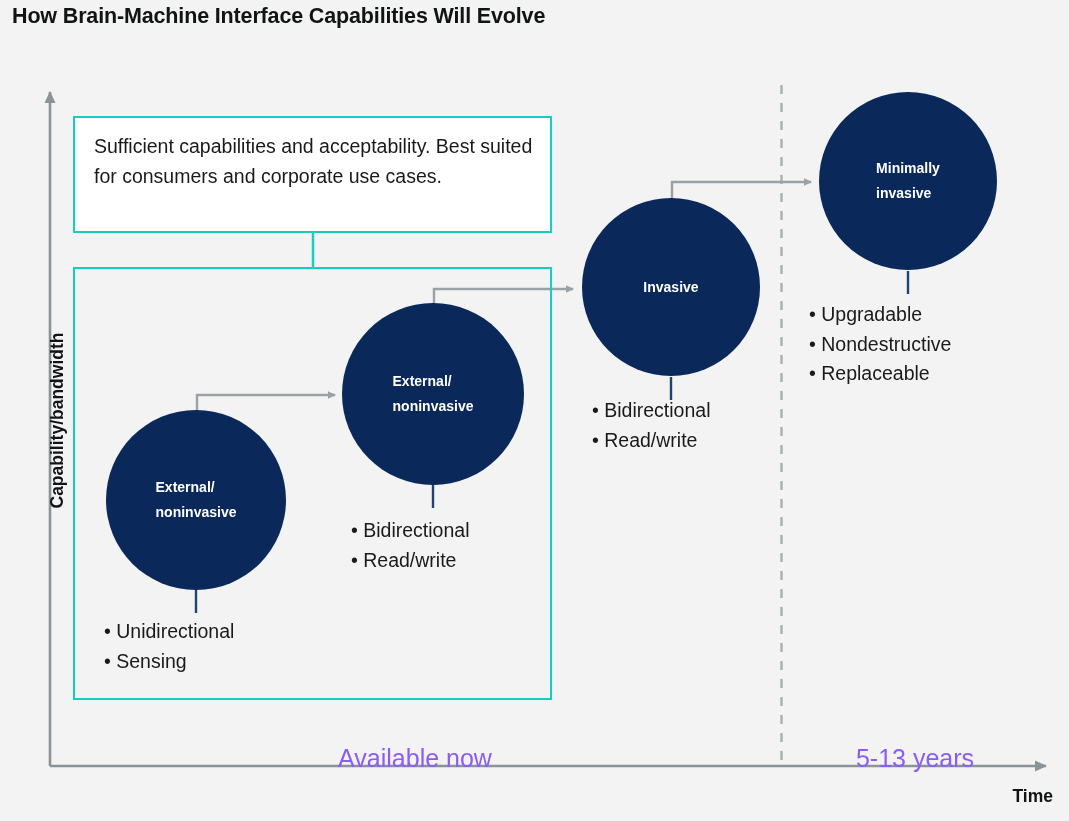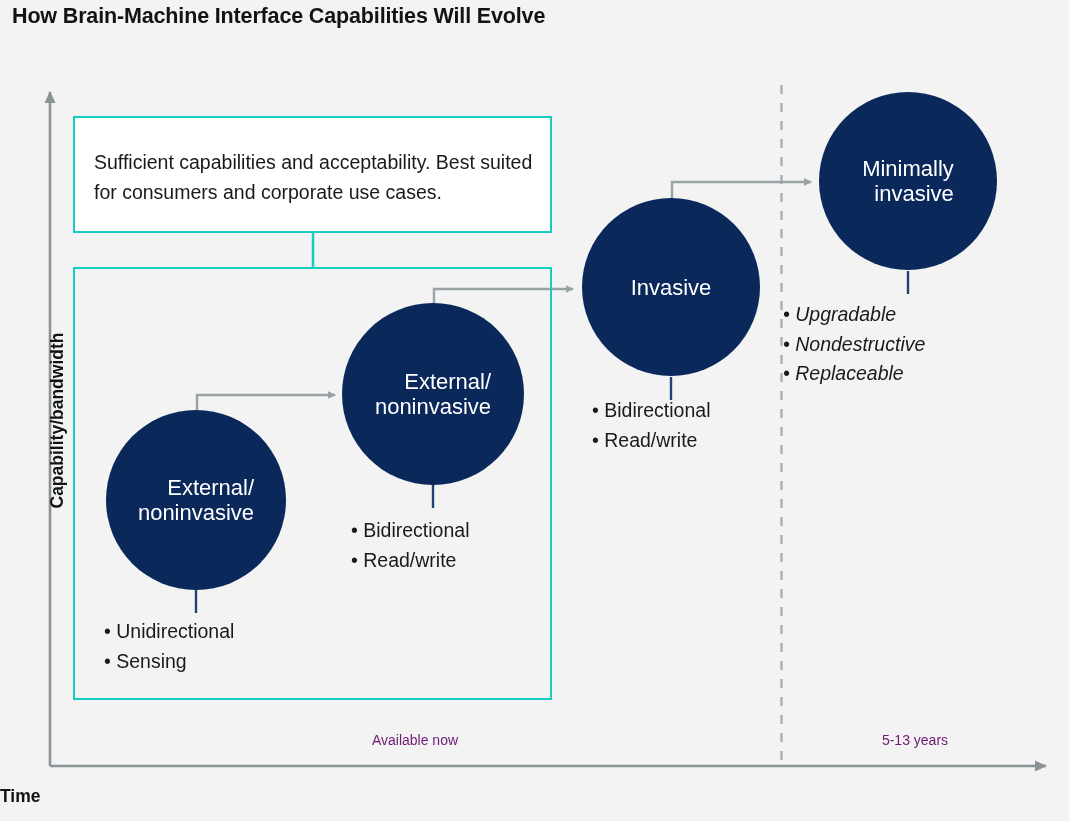--- a/index.html
+++ b/index.html
@@ -48,21 +48,21 @@
     font-size: 17.5px;
     font-weight: bold;
     color: #111314;
     white-space: nowrap;
   }
   .x-axis-label {
     position: absolute;
     left: 0px;
     top: 786px;
     width: 1053px;
-    text-align: left;
+    text-align: right;
     font-size: 17.5px;
     font-weight: bold;
     color: #111314;
   }
   .callout-box {
     position: absolute;
     left: 73px;
     top: 116px;
     width: 479px;
     height: 117px;
@@ -71,61 +71,61 @@
     box-sizing: border-box;
   }
   .callout-text {
     position: absolute;
     left: 19px;
     top: 13px;
     width: 440px;
     font-size: 19.5px;
     line-height: 30px;
     color: #1a1a1a;
-    margin-top: 16px;
   }
   .region-box {
     position: absolute;
     left: 73px;
     top: 267px;
     width: 479px;
     height: 433px;
     border: 2.5px solid #14cfc0;
     box-sizing: border-box;
     background: transparent;
   }
   .node-circle {
     position: absolute;
     border-radius: 50%;
     background: #0a2859;
     display: flex;
     align-items: center;
     justify-content: center;
-    text-align: right;
+    text-align: left;
     color: #ffffff;
-    font-weight: normal;
-    font-size: 22px;
+    font-weight: bold;
+    font-size: 14px;
     line-height: 25px;
   }
   .node-bullets {
     position: absolute;
     font-size: 19.5px;
     line-height: 29.5px;
     color: #1a1a1a;
     white-space: nowrap;
   }
   .node-bullets .bl {
     display: block;
   }
   .period-label {
     position: absolute;
-    font-size: 14px;
-    color: #701a75;
+    font-size: 25px;
+    color: #8b5cf6;
     text-align: center;
     white-space: nowrap;
+    margin-top: 12px;
   }
 </style>
 </head>
 <body>
 
 <div id="root">
 
   <div class="chart-title">How Brain-Machine Interface Capabilities Will Evolve</div>
 
   <svg class="svg-layer" viewBox="0 0 1069 821">
@@ -218,21 +218,21 @@
     <span class="bl">• Bidirectional</span>
     <span class="bl">• Read/write</span>
   </div>
 
   <div class="node-circle" style="left:819px; top:92px; width:178px; height:178px;">
     <span>
       <span>Minimally</span><br>
       <span>invasive</span>
     </span>
   </div>
-  <div class="node-bullets" style="left:783px; top:300px;font-style:italic;">
+  <div class="node-bullets" style="left:809px; top:300px;">
     <span class="bl">• Upgradable</span>
     <span class="bl">• Nondestructive</span>
     <span class="bl">• Replaceable</span>
   </div>
 
   <div class="period-label" style="left:280px; top:732px; width:270px;">Available now</div>
   <div class="period-label" style="left:790px; top:732px; width:250px;">5-13 years</div>
 
   <div class="y-axis-label">Capability/bandwidth</div>
   <div class="x-axis-label">Time</div>

